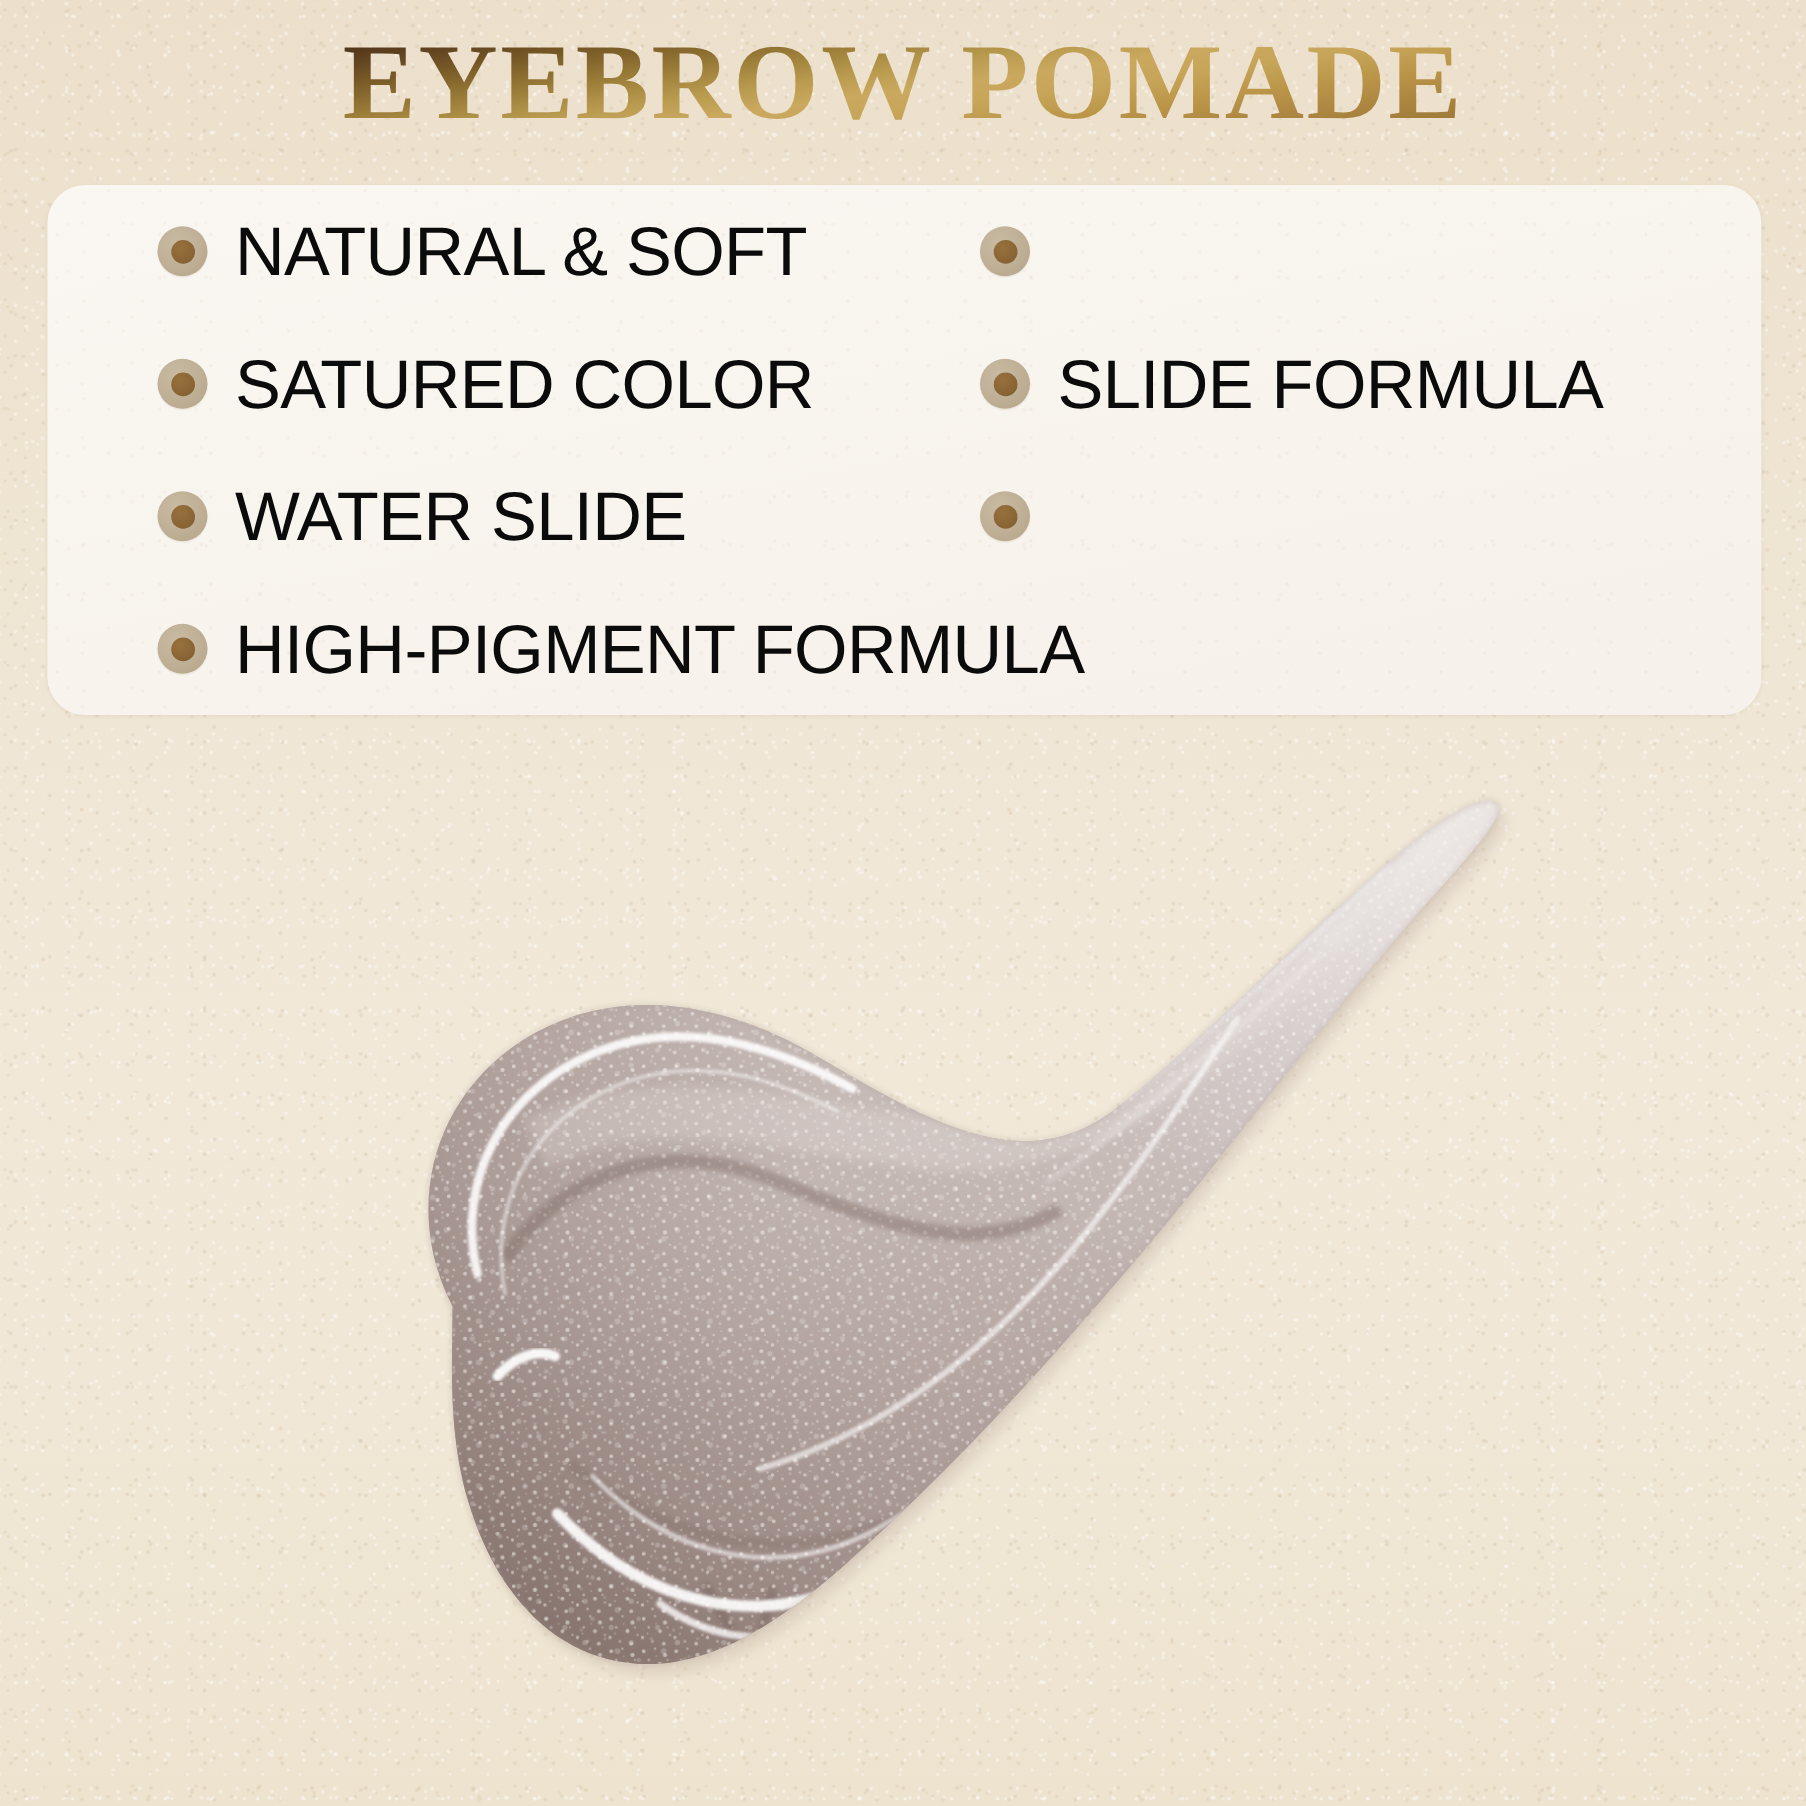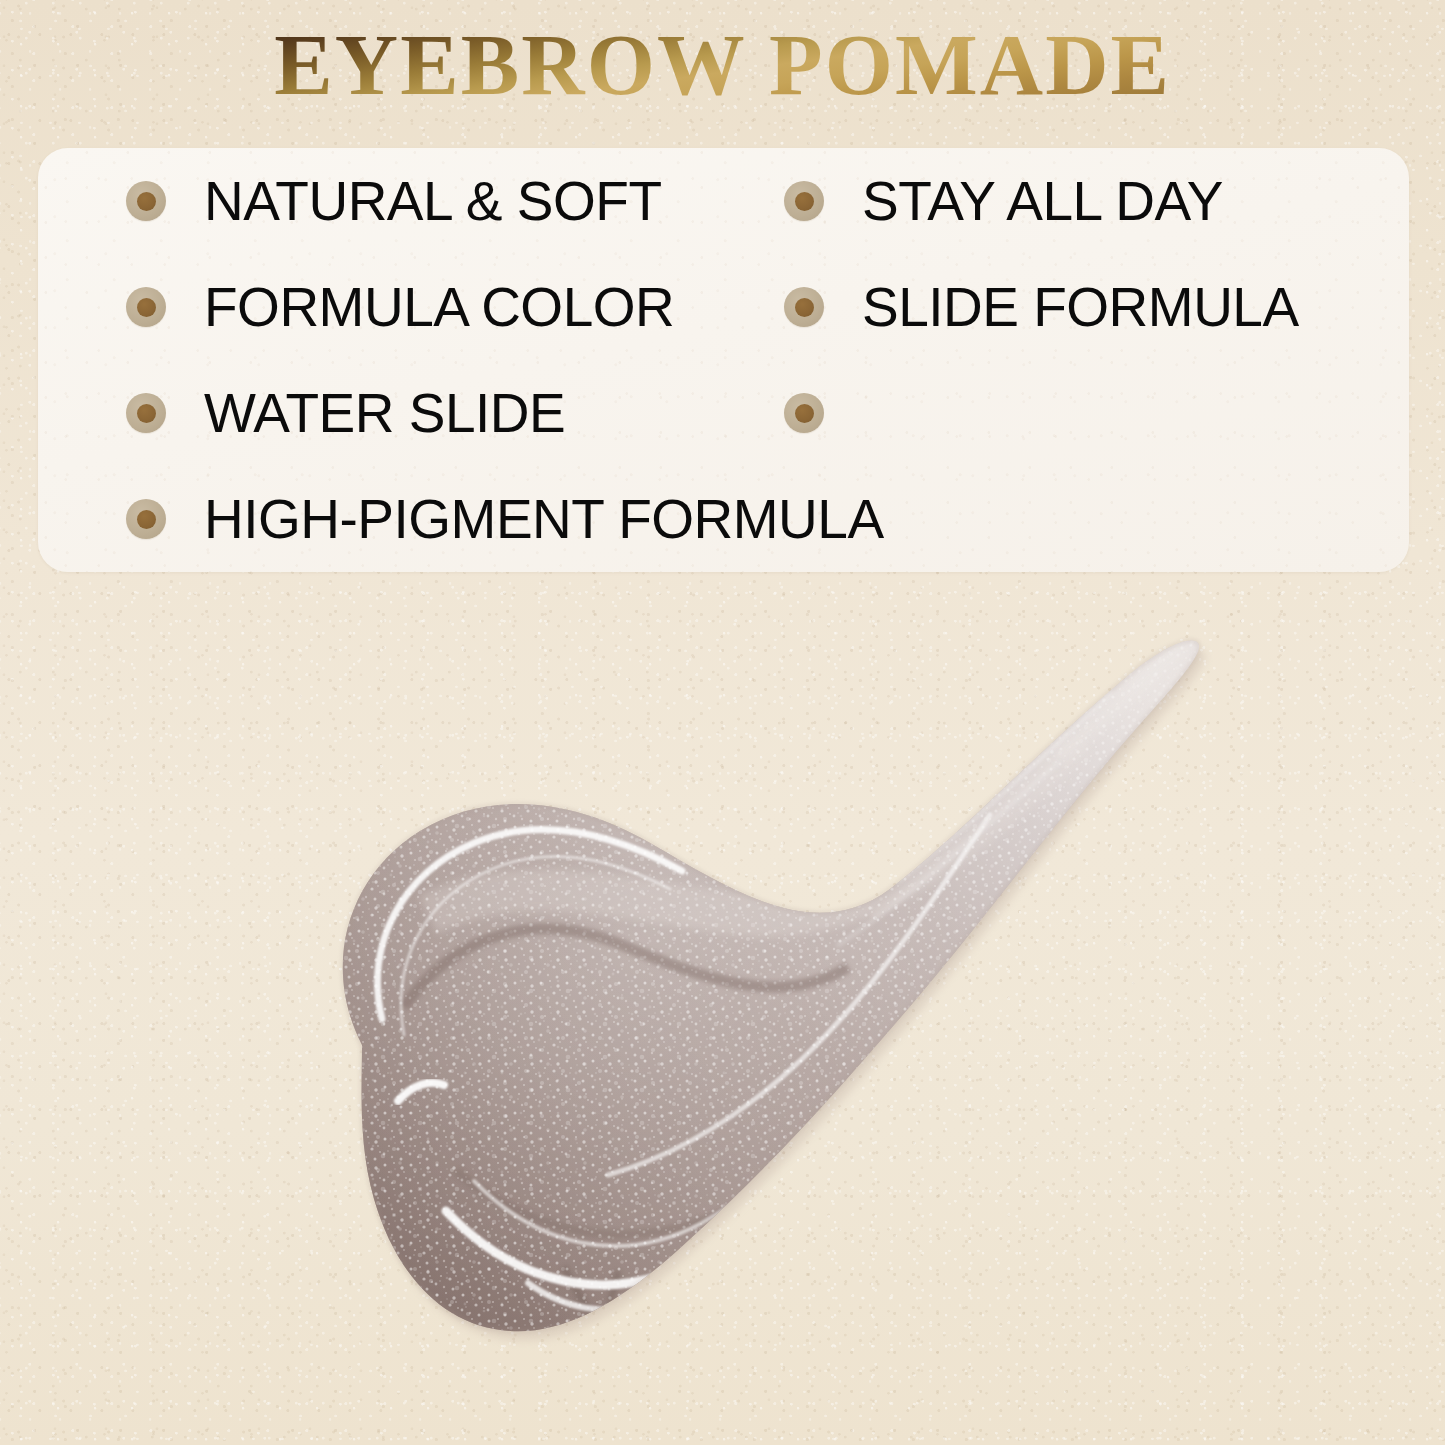--- a/index.html
+++ b/index.html
@@ -134,21 +134,21 @@
     display: grid;
     grid-template-columns: 658px 713px;
     grid-template-rows: repeat(4, 106px);
     padding: 0 0 0 88px;
     height: 100%;
   }
 
   .feature-item {
     display: flex;
     align-items: center;
-    gap: 38px;
+    gap: 22px;
   }
 
   .bullet {
     flex: 0 0 auto;
     width: 40px;
     height: 40px;
     border-radius: 50%;
     background: radial-gradient(circle at 38% 34%, #c9bba3 0%, #bdae94 58%, #b2a288 100%);
     display: flex;
     align-items: center;
@@ -201,28 +201,27 @@
         <span class="bullet">
           <span class="bullet-core"></span>
         </span>
         <span class="feature-label">NATURAL &amp; SOFT</span>
       </div>
 
       <div class="feature-item">
         <span class="bullet">
           <span class="bullet-core"></span>
         </span>
-        <span class="feature-label">STAY ALL DAY</span>
-      </div>
-
-      <div class="feature-item">
-        <span class="bullet">
-          <span class="bullet-core"></span>
-        </span>
-        <span class="feature-label">FORMULA COLOR</span>
+      </div>
+
+      <div class="feature-item">
+        <span class="bullet">
+          <span class="bullet-core"></span>
+        </span>
+        <span class="feature-label">SATURED COLOR</span>
       </div>
 
       <div class="feature-item">
         <span class="bullet">
           <span class="bullet-core"></span>
         </span>
         <span class="feature-label">SLIDE FORMULA</span>
       </div>
 
       <div class="feature-item">

